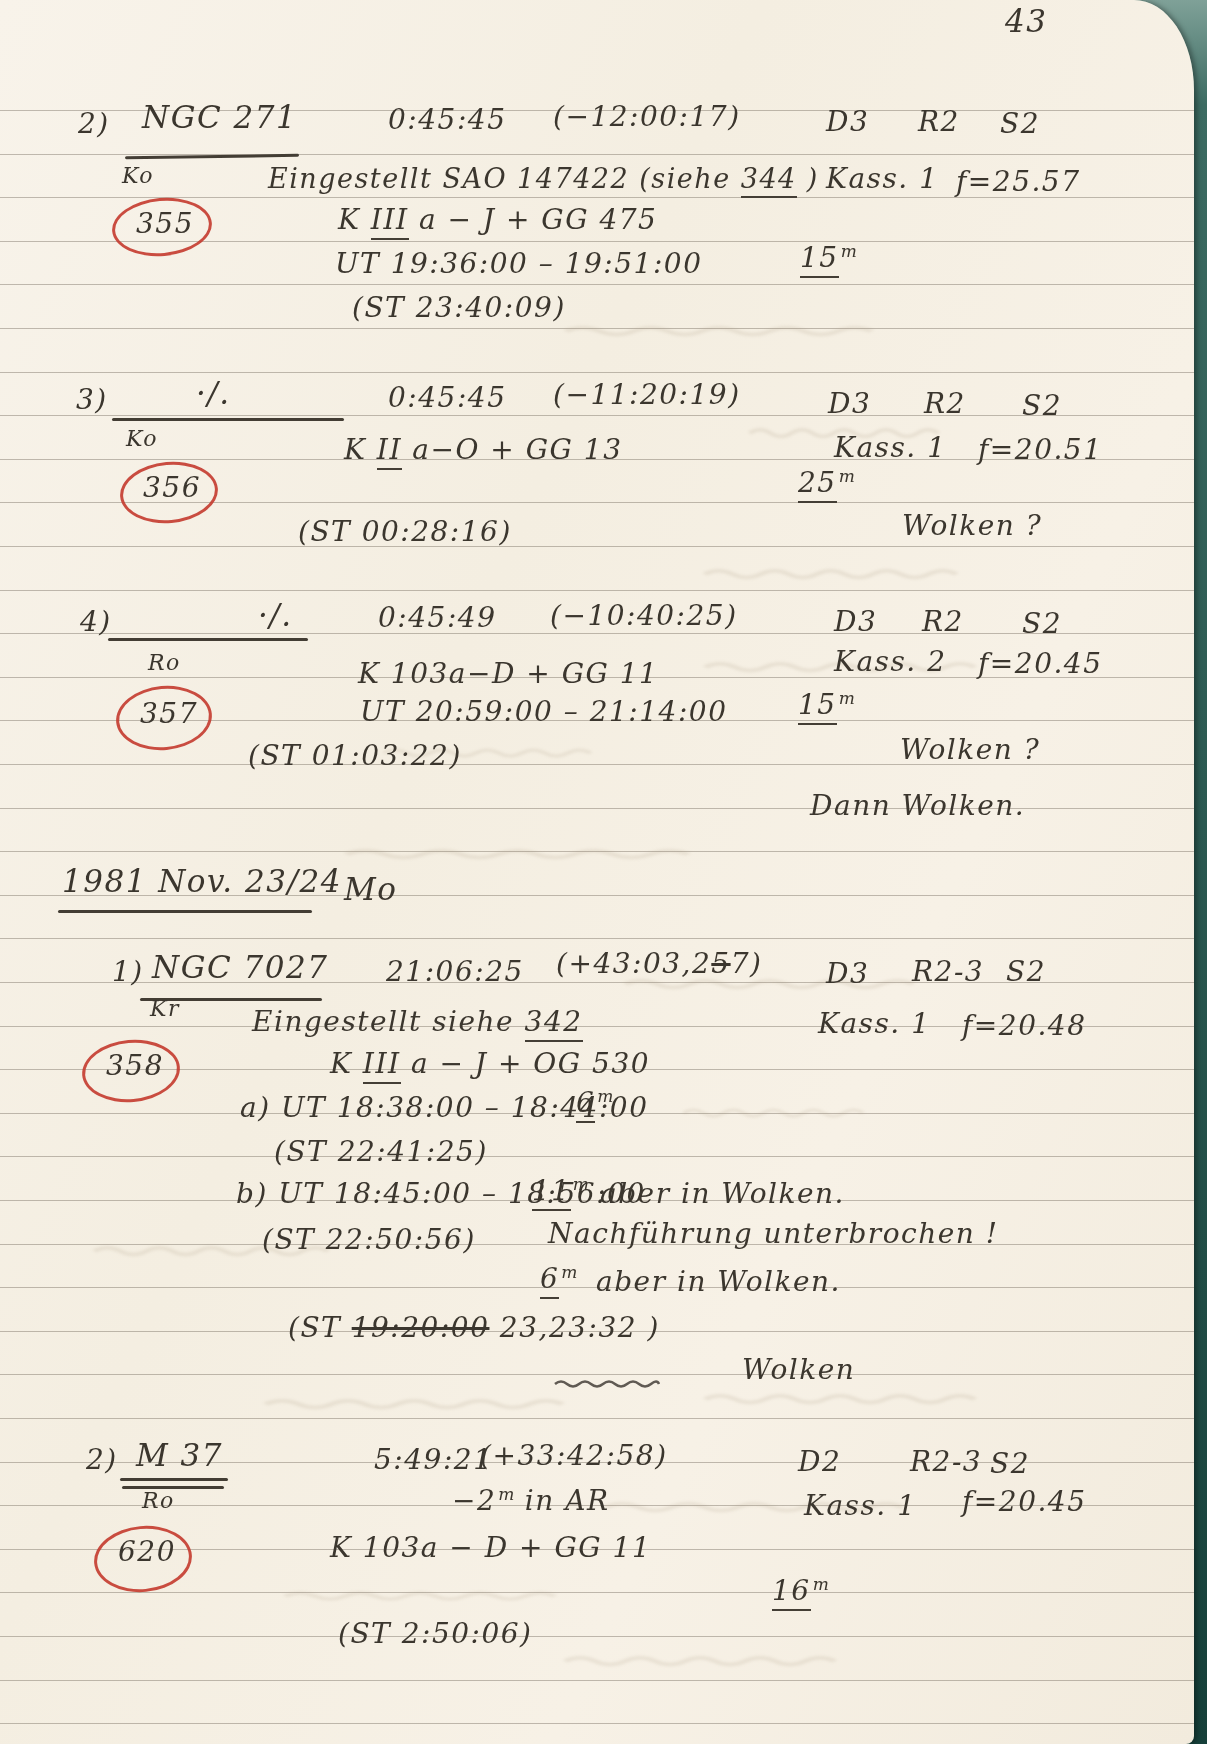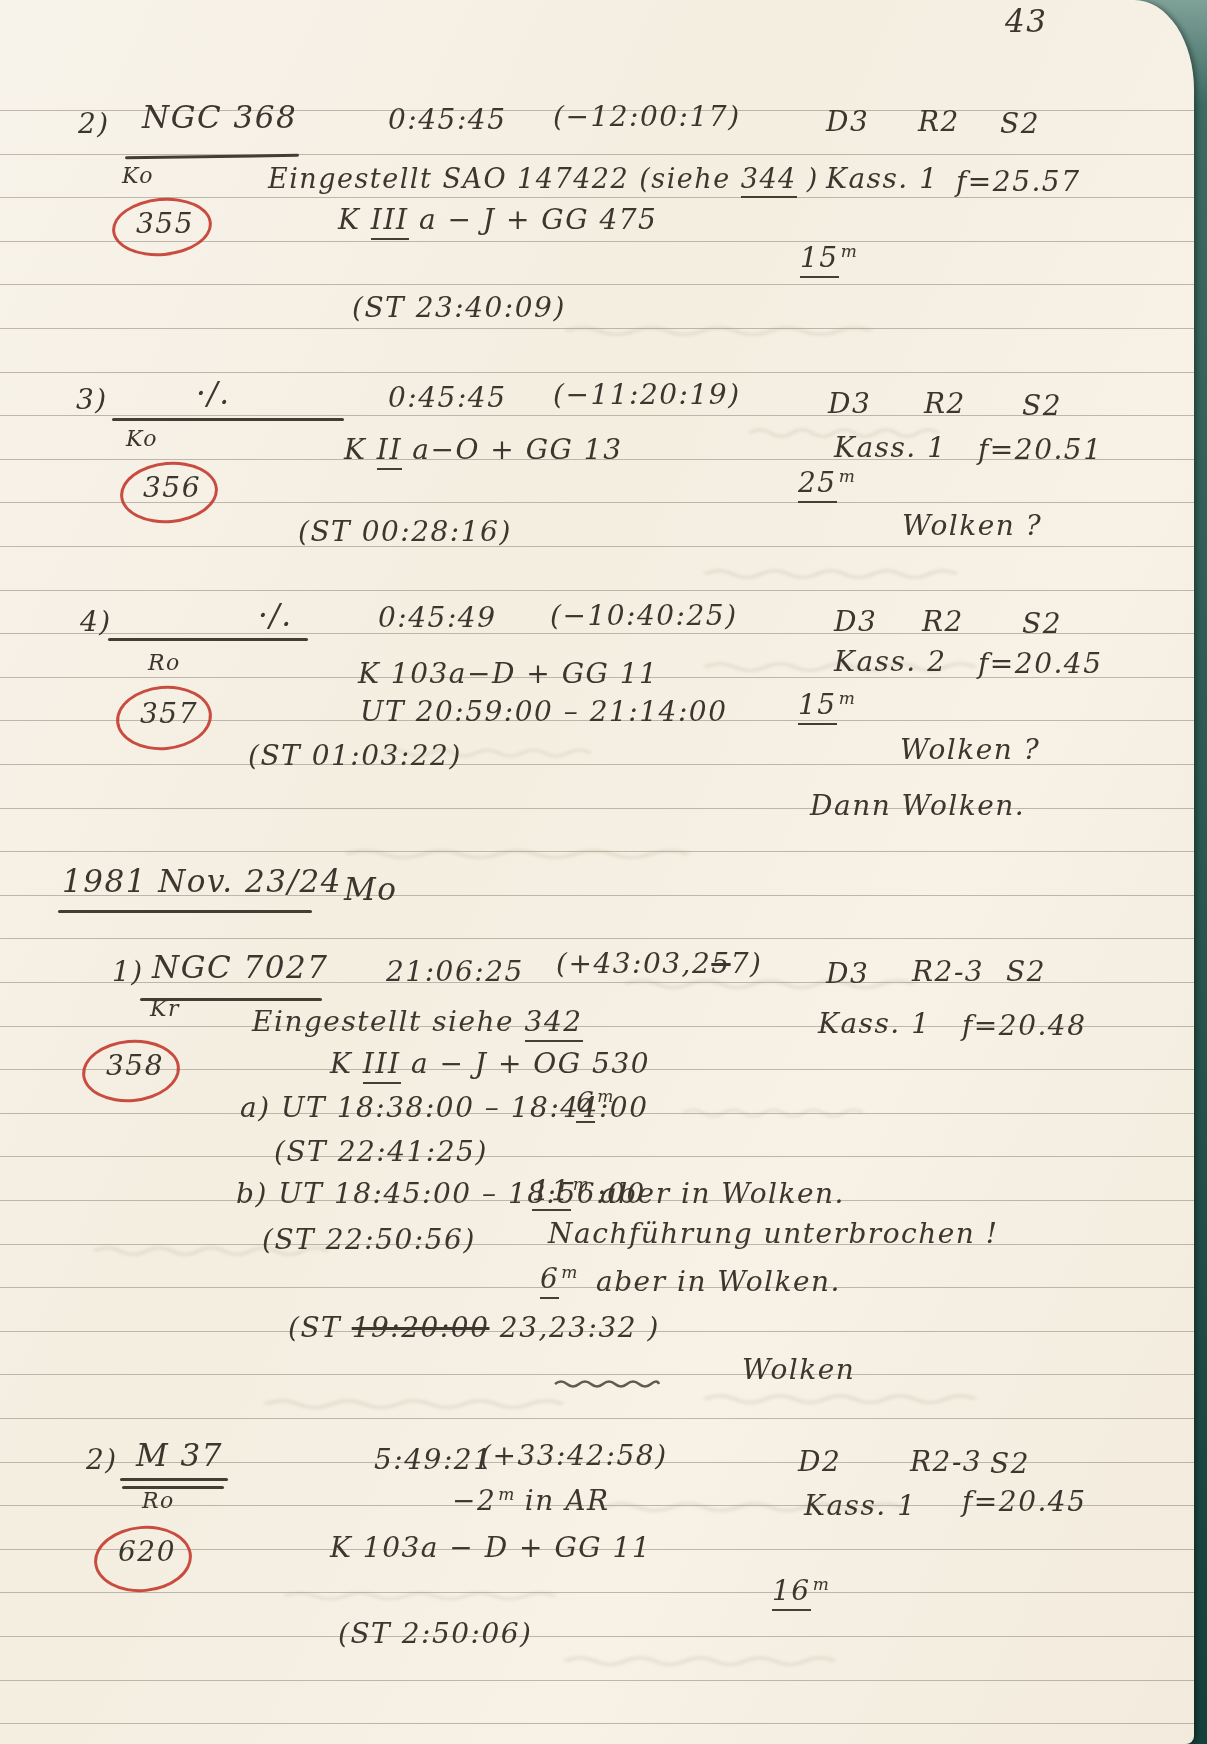--- a/index.html
+++ b/index.html
@@ -110,34 +110,35 @@
     <svg class="ghost" style="left:280px;top:1588px" width="300" height="14" viewBox="0 0 120 14" preserveAspectRatio="none">
         <path d="M2 8 Q8 2 14 8 T26 8 T38 8 T50 8 T62 8 T74 8 T86 8 T98 8 T110 8" fill="none" stroke="#a4937a" stroke-width="3"></path>
       </svg>
     <svg class="ghost" style="left:560px;top:1652px" width="300" height="16" viewBox="0 0 120 14" preserveAspectRatio="none">
         <path d="M2 8 Q8 2 14 8 T26 8 T38 8 T50 8 T62 8 T74 8 T86 8 T98 8 T110 8" fill="none" stroke="#a4937a" stroke-width="3"></path>
       </svg>
 
     <span class="hw lg" style="left:1005px;top:6px">43</span>
 
     <span class="hw" style="left:78px;top:110px">2)</span>
-    <span class="hw lg" style="left:142px;top:102px">NGC 368</span>
+    <span class="hw lg" style="left:142px;top:102px">NGC 271</span>
     <div class="line" style="left:125px;top:155px;width:174px;transform:rotate(-0.8deg)"></div>
     <span class="hw" style="left:388px;top:106px">0:45:45</span>
     <span class="hw" style="left:553px;top:103px">(−12:00:17)</span>
     <span class="hw" style="left:826px;top:108px">D3</span>
     <span class="hw" style="left:918px;top:108px">R2</span>
     <span class="hw" style="left:1000px;top:110px">S2</span>
     <span class="hw sm" style="left:122px;top:165px">Ko</span>
     <div class="hw" style="left:268px;top:165px;font-size:27px"><span>Eingestellt SAO 147422 (siehe </span><span class="u">344</span><span> )</span></div>
     <span class="hw" style="left:826px;top:165px">Kass. 1</span>
     <span class="hw" style="left:956px;top:168px">f=25.57</span>
     <div class="circ" style="left:112px;top:198px;width:94px;height:52px"></div>
     <span class="hw" style="left:136px;top:210px">355</span>
     <div class="hw" style="left:338px;top:206px"><span>K </span><span class="u">III</span><span> a − J + GG 475</span></div>
+    <span class="hw" style="left:335px;top:250px">UT 19:36:00 – 19:51:00</span>
     <div class="hw" style="left:800px;top:243px"><span class="du">15</span><sup class="m">m</sup></div>
     <span class="hw" style="left:352px;top:294px">(ST 23:40:09)</span>
 
     <span class="hw" style="left:76px;top:386px">3)</span>
     <span class="hw lg" style="left:196px;top:378px">·/.</span>
     <div class="line" style="left:112px;top:418px;width:232px"></div>
     <span class="hw" style="left:388px;top:384px">0:45:45</span>
     <span class="hw" style="left:553px;top:381px">(−11:20:19)</span>
     <span class="hw" style="left:828px;top:390px">D3</span>
     <span class="hw" style="left:924px;top:390px">R2</span>

